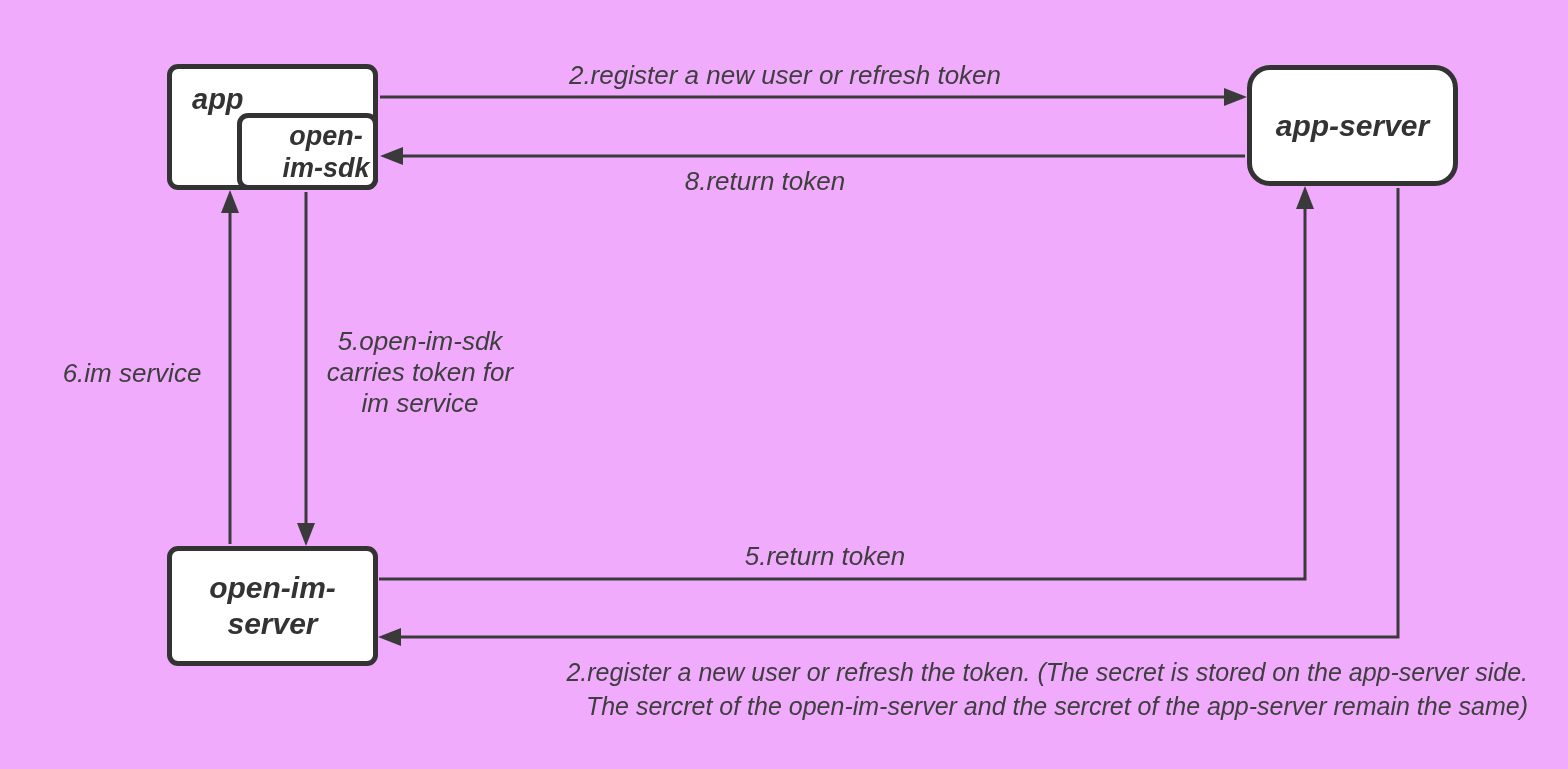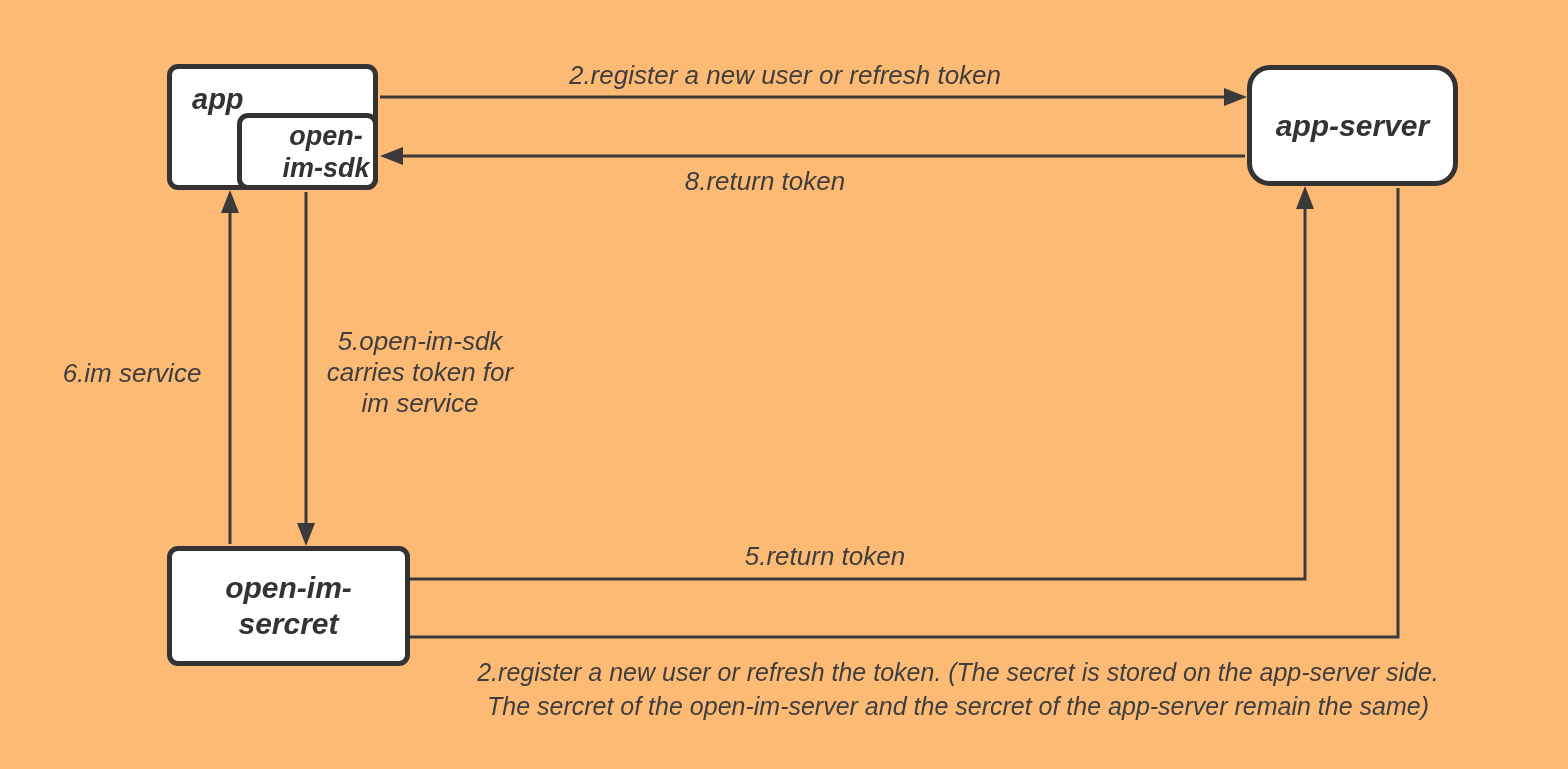--- a/index.html
+++ b/index.html
@@ -4,21 +4,21 @@
 <style>
   html, body {
     margin: 0;
     padding: 0;
     background: #000;
   }
   .stage {
     position: relative;
     width: 1568px;
     height: 769px;
-    background: #fdba74;
+    background: #f0abfc;
     overflow: hidden;
     font-family: "Liberation Sans", sans-serif;
   }
   .edges-svg {
     position: absolute;
     left: 0; top: 0;
     width: 1568px; height: 769px;
   }
   .node {
     position: absolute;
@@ -52,21 +52,21 @@
     left: 1247px; top: 65px;
     width: 211px; height: 121px;
     font-size: 30px;
     display: flex;
     align-items: center;
     justify-content: center;
     border-radius: 23px;
   }
   .node-open-im-server {
     left: 167px; top: 546px;
-    width: 243px; height: 120px;
+    width: 211px; height: 120px;
     font-size: 30px;
     line-height: 36px;
     display: flex;
     flex-direction: column;
     align-items: center;
     justify-content: center;
     text-align: left;
   }
   .edge-label {
     position: absolute;
@@ -75,21 +75,21 @@
     font-size: 26px;
     text-align: center;
     line-height: 31px;
     white-space: nowrap;
   }
   .edge-label-1 { left: 540px; top: 60px;  width: 490px; }
   .edge-label-4 { left: 640px; top: 166px; width: 250px; }
   .edge-label-5 { left: 315px; top: 326px; width: 210px; white-space: normal; }
   .edge-label-6 { left: 42px;  top: 358px; width: 180px; }
   .edge-label-3 { left: 700px; top: 541px; width: 250px; }
-  .edge-label-2 { left: 388px; top: 655px; width: 1140px; font-size: 25px; line-height: 34px; }
+  .edge-label-2 { left: 388px; top: 655px; width: 1140px; font-size: 25px; line-height: 34px; text-align: right; }
 </style>
 </head>
 <body>
 
 <div class="stage">
 
   <svg class="edges-svg" viewBox="0 0 1568 769" fill="none">
 
     <g>
       <line x1="380" y1="97" x2="1228" y2="97" stroke="#3a3a3a" stroke-width="3"></line>
@@ -130,21 +130,21 @@
     <span>open-</span>
     <span>im-sdk</span>
   </div>
 
   <div class="node node-app-server">
     <span>app-server</span>
   </div>
 
   <div class="node node-open-im-server">
     <span>open-im-</span>
-    <span>sercret</span>
+    <span>server</span>
   </div>
 
   <div class="edge-label edge-label-1">2.register a new user or refresh token</div>
 
   <div class="edge-label edge-label-4">8.return token</div>
 
   <div class="edge-label edge-label-5">
     <div>5.open-im-sdk</div>
     <div>carries token for</div>
     <div>im service</div>

